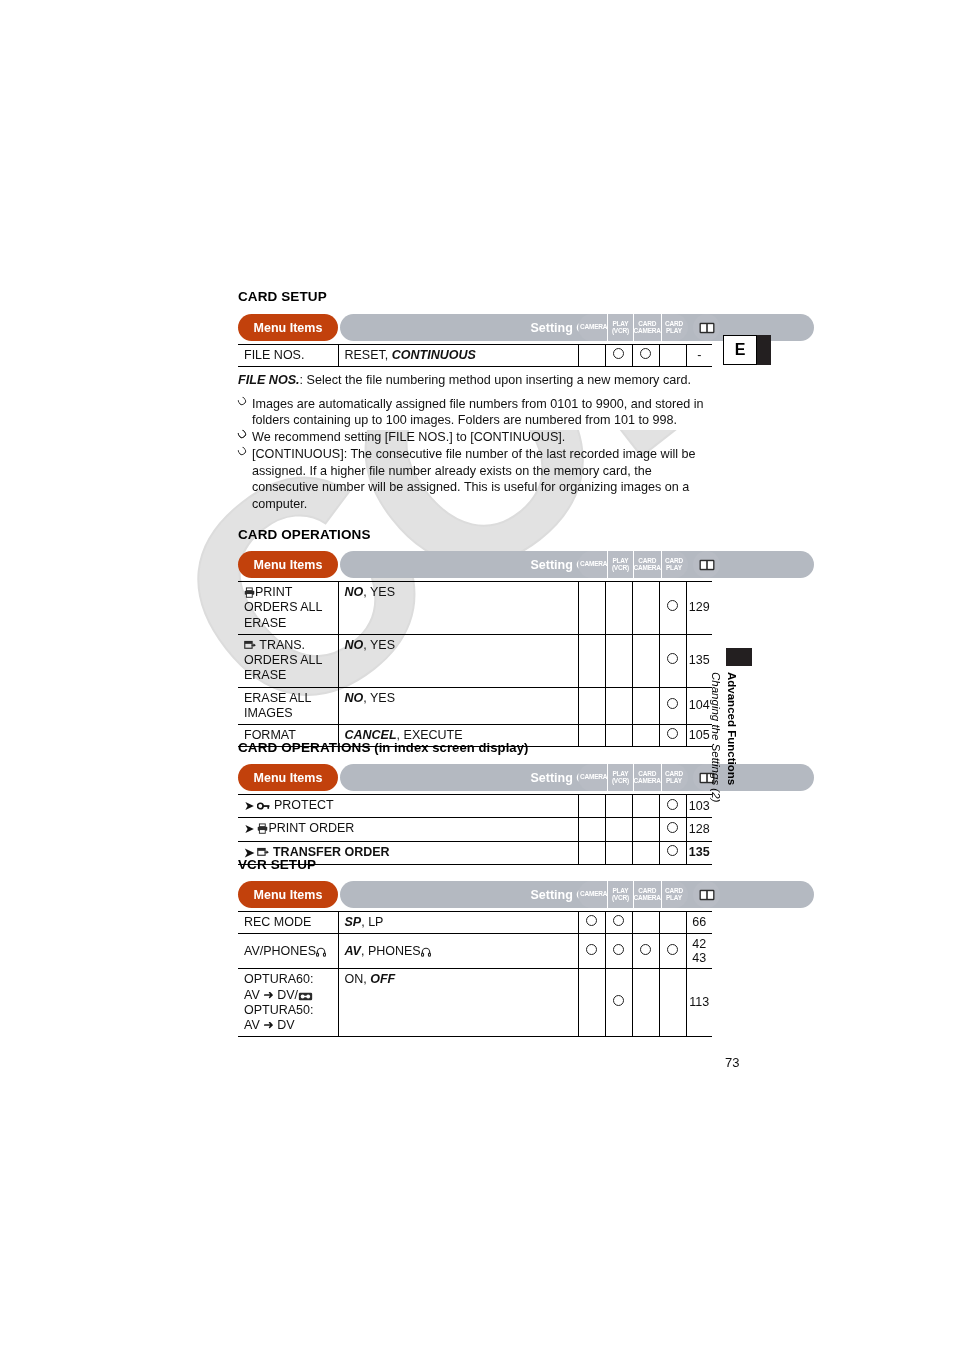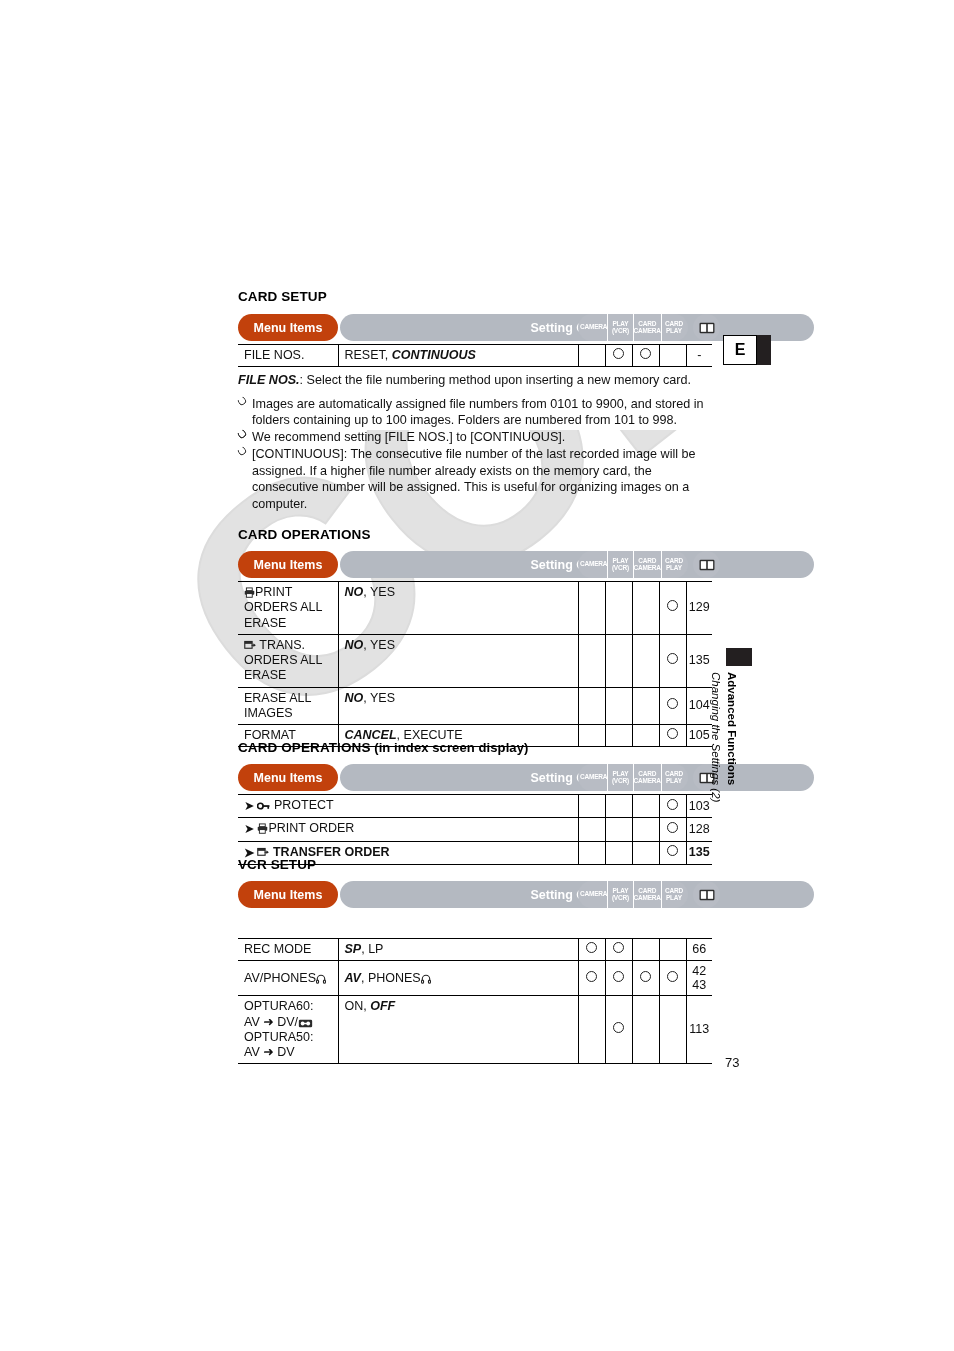--- a/index.html
+++ b/index.html
@@ -402,21 +402,21 @@
     </div>
     <div class="pill book" style="left:455px;">
       <svg class="bookicon" viewBox="0 0 18 13">
         <rect x="0.6" y="0.6" width="16.8" height="11.8" rx="1.4" fill="#2b2b2b"></rect>
         <rect x="2.1" y="2.2" width="6.0" height="8.6" fill="#ffffff"></rect>
         <rect x="9.9" y="2.2" width="6.0" height="8.6" fill="#ffffff"></rect>
       </svg>
     </div>
   </div>
 
-  <table class="tbl" style="left:238px;top:938px;width:474px;">
+  <table class="tbl" style="left:238px;top:911px;width:474px;">
     <colgroup>
       <col style="width:100px">
           <col style="width:240px">
       <col style="width:27px">
           <col style="width:27px">
           <col style="width:27px">
           <col style="width:27px">
       <col style="width:26px">
     </colgroup>
 

